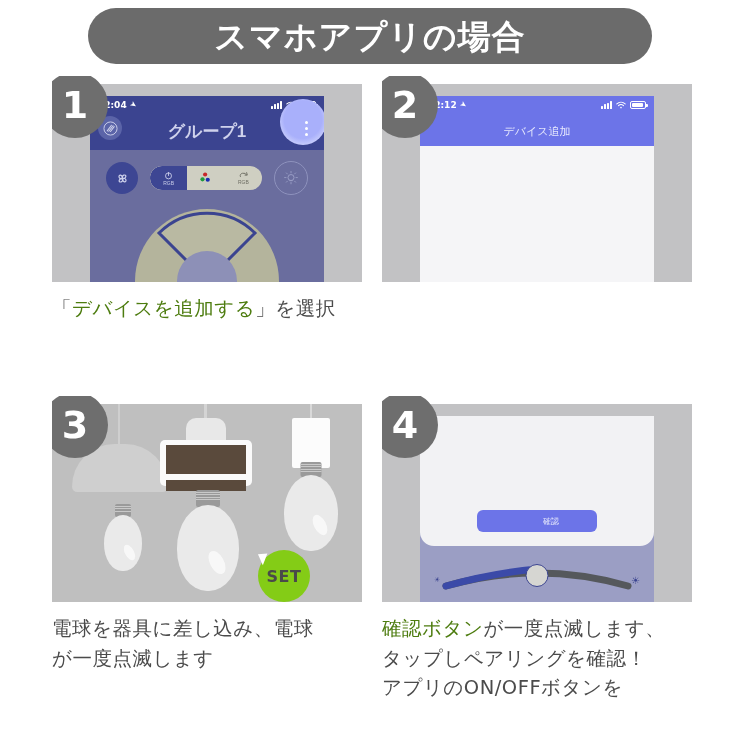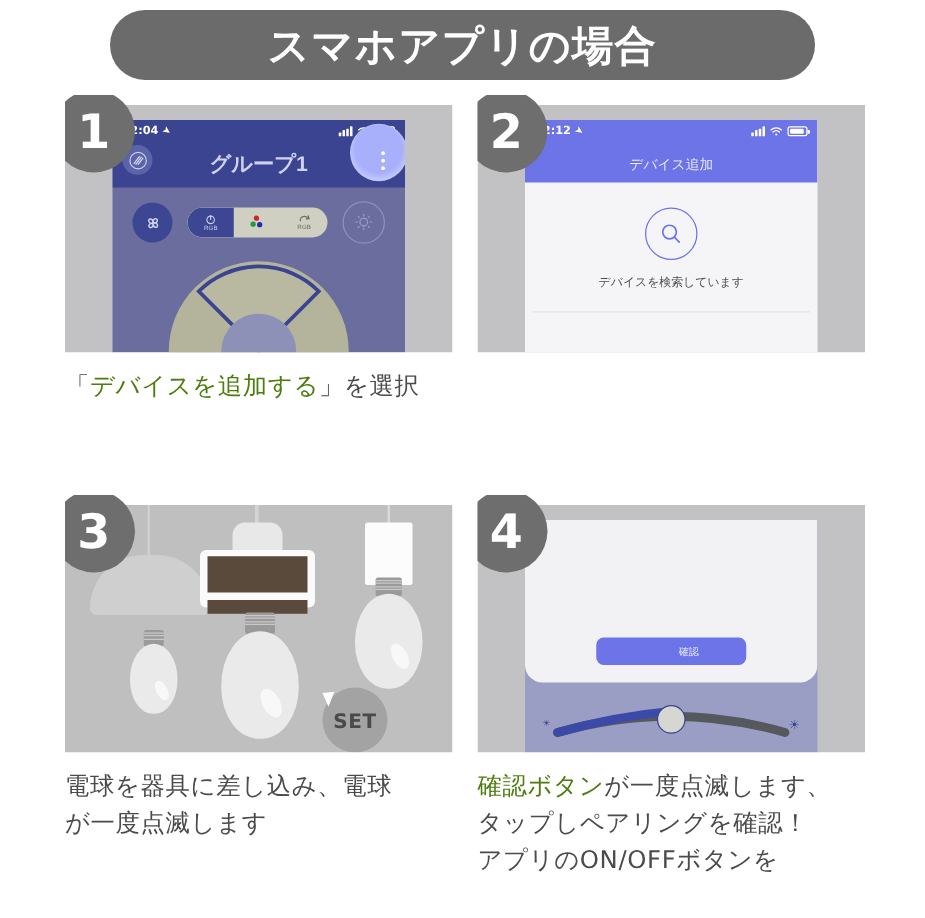--- a/index.html
+++ b/index.html
@@ -288,21 +288,21 @@
     background: #eaeaea; border-radius: 50% 50% 48% 48%;
   }
   .bulb .glint {
     position: absolute; border-radius: 50%; background: #fafafa; opacity: .85;
     transform: rotate(-28deg);
   }
 
   .s3-set {
     position: absolute; left: 206px; top: 146px;
     width: 52px; height: 52px; border-radius: 50%;
-    background: #a3a3a3;
+    background: #84cc16;
     display: flex; align-items: center; justify-content: center;
   }
   .s3-set span { font-size: 16px; font-weight: bold; color: #4a4a4a; letter-spacing: .5px; font-family: "DejaVu Sans", sans-serif; }
   .s3-set::before {
     content: ""; position: absolute; left: 2px; top: 2px;
     width: 0; height: 0;
     border-left: 9px solid #ffffff;
     border-bottom: 9px solid transparent;
     border-top: 3px solid transparent;
     transform: rotate(-24deg);
@@ -507,30 +507,20 @@
                     <path d="M3 5.2 A4.5 4.5 0 0 1 9 5.2" stroke="#fff" stroke-width="1.3" stroke-linecap="round"></path>
                     <circle cx="6" cy="7.6" r="1" fill="#fff"></circle>
                   </svg>
                 </span>
                 <span class="ic-batt"></span>
               </span>
             </div>
             <div class="s2-title">デバイス追加</div>
           </div>
 
-          <div class="s2-body">
-            <div class="s2-search-circle">
-              <svg width="20" height="20" viewBox="0 0 22 22">
-                <circle cx="9.5" cy="9.5" r="6" fill="none" stroke="#6c74e8" stroke-width="1.5"></circle>
-                <path d="M13.8 14 L18 18.4" stroke="#6c74e8" stroke-width="1.5" stroke-linecap="round"></path>
-              </svg>
-            </div>
-            <div class="s2-status-text">デバイスを検索しています</div>
-            <div class="s2-divider"></div>
-          </div>
 
         </div>
       </div>
     </div>
 
   </div>
 
   <div class="step step-3">
     <div class="stage">
 

